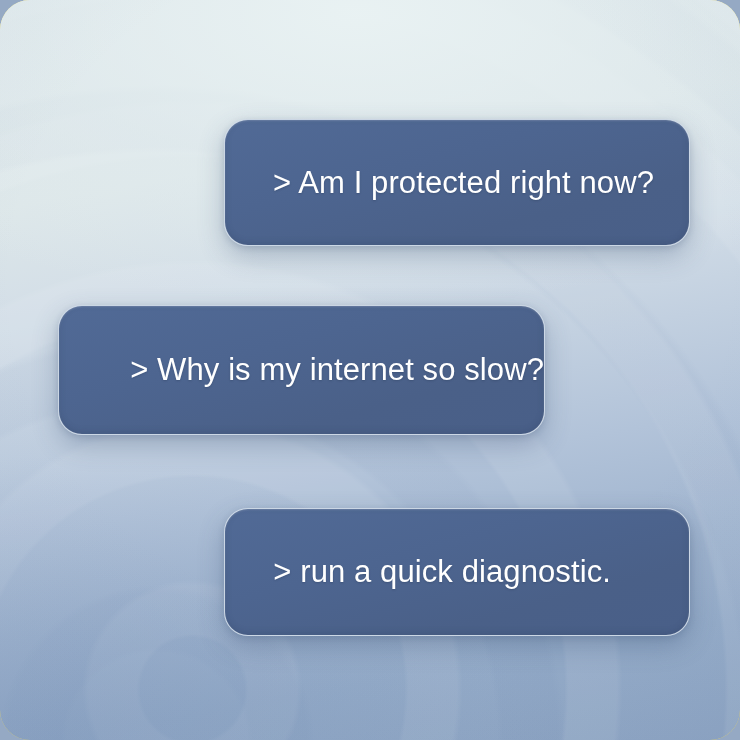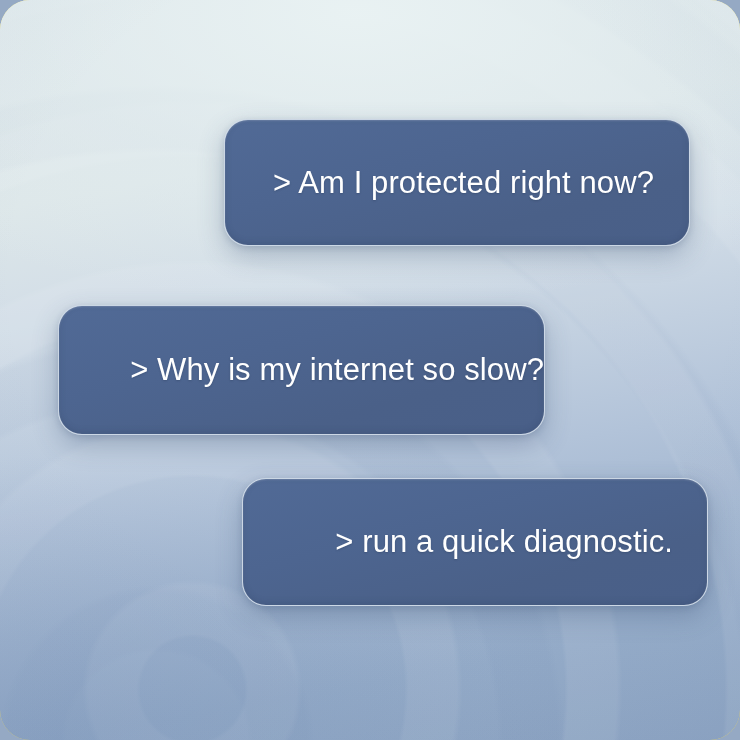--- a/index.html
+++ b/index.html
@@ -140,26 +140,25 @@
     top: 305px;
     width: 487px;
     height: 130px;
     justify-content: flex-end;
     padding-left: 32px;
   }
 
   
   #bubble-3 {
     left: 224px;
-    top: 478px;
+    top: 508px;
     width: 466px;
     height: 128px;
     justify-content: flex-end;
-    padding-right: 34px;
-    margin-left: 18px;
+    padding-right: 78px;
   }
 </style>
 </head>
 <body>
 
 <div id="stage">
 
   <div class="bg-base"></div>
   <div class="bg-rings2"></div>
   <div class="bg-rings"></div>

